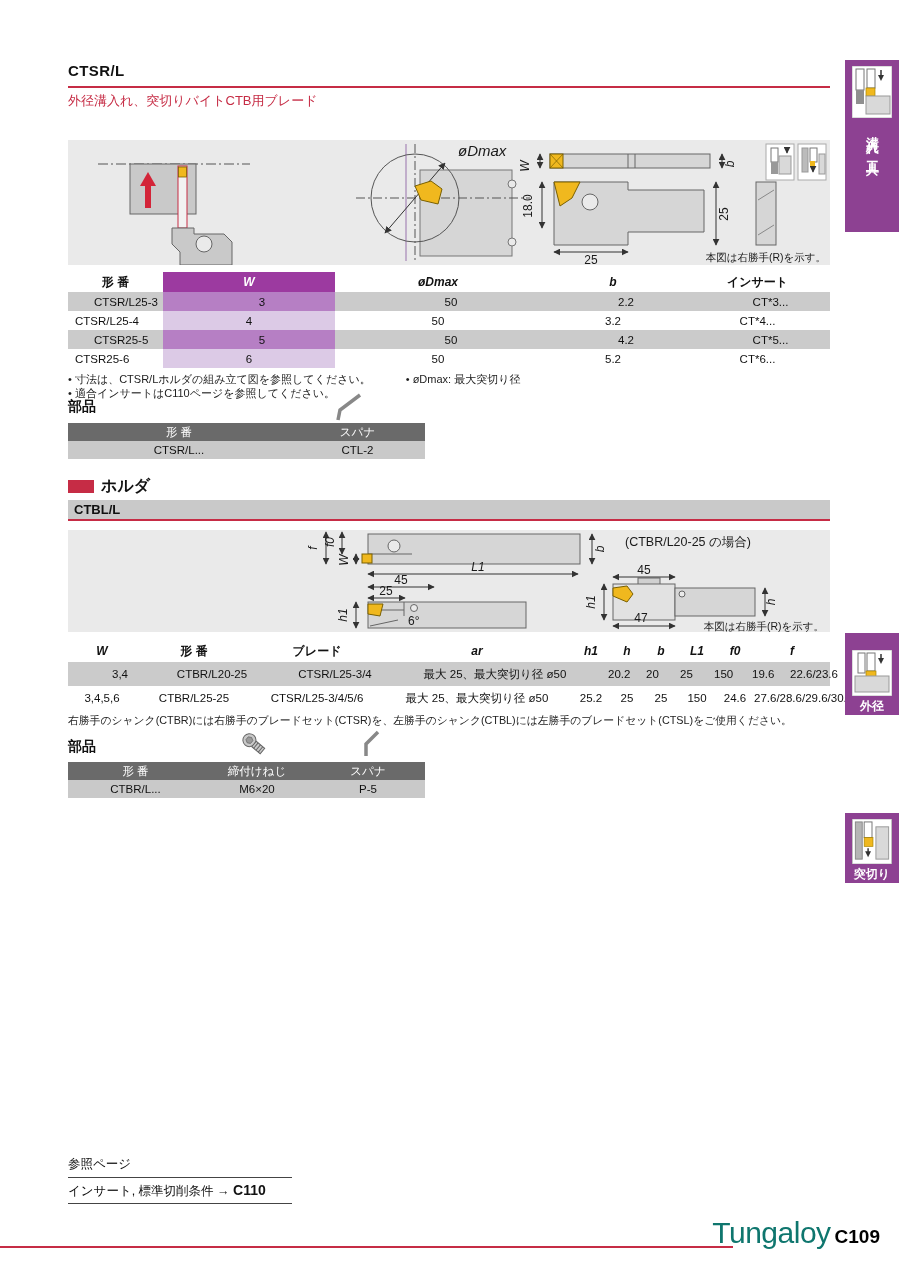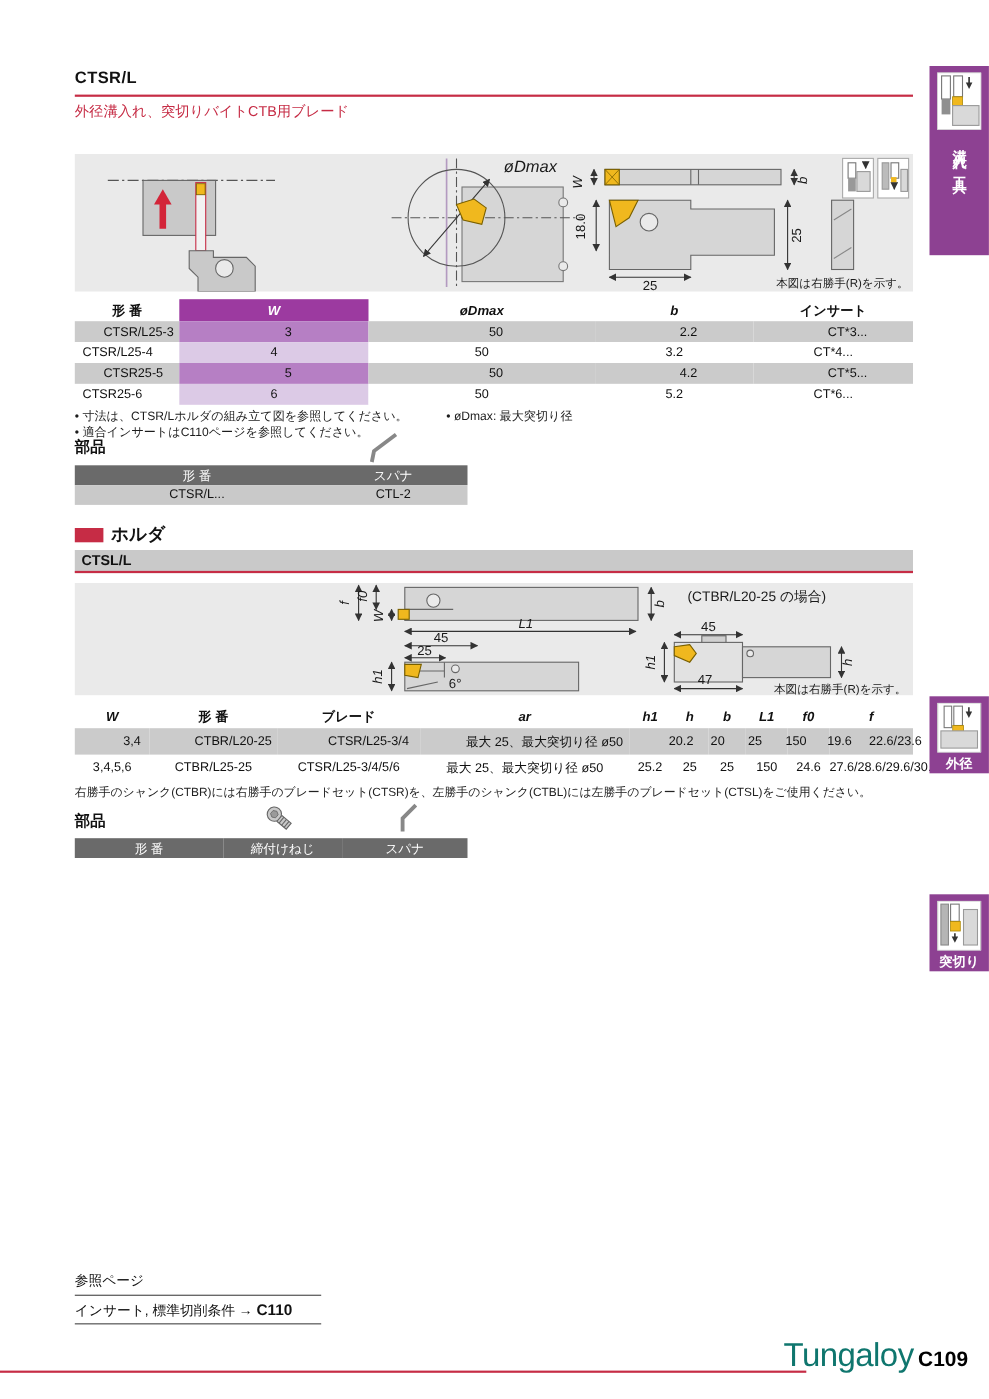--- a/index.html
+++ b/index.html
@@ -53,21 +53,21 @@
   .reference .r2 { padding:4px 0 3px 0; border-bottom:1px solid #444; }
   .reference b { font-size:14px; }
 
   .footer-rule { position:absolute; top:1246px; left:0; width:733px; height:2px; background:#c62c45; }
   .brand { position:absolute; top:1216px; right:19px; display:flex; align-items:baseline; }
   .brand .word { font-size:30px; color:#0f766e; letter-spacing:-.5px; }
   .brand .pg { font-size:19px; font-weight:bold; color:#000; margin-left:4px; }
 
   .side-tab { position:absolute; right:0; width:54px; background:#8d4192; color:#fff; display:flex; flex-direction:column; align-items:center; }
   .tab1 { top:60px; height:172px; }
-  .tab2 { top:633px; height:70px;justify-content:flex-end; }
+  .tab2 { top:633px; height:82px;justify-content:flex-end; }
   .tab3 { top:813px; height:70px; }
   .tab-iconbox { margin-top:6px; background:#fff; }
   .vtext { writing-mode:vertical-rl; font-size:13px; font-weight:bold; letter-spacing:3px; margin-top:8px; }
   .htext { font-size:12px; font-weight:bold; margin-top:2px; }
 
   svg text { fill:#1a1a1a; }
   .dim { font-size:12px; font-style:italic; }
   .num { font-size:12px; }
 </style>
 </head>
@@ -231,21 +231,21 @@
       <td>CTSR/L...</td>
       <td>CTL-2</td>
     </tr>
   </tbody>
     </table>
 
   <div class="holder-heading">
     <span class="red-swatch"></span>
     <span>ホルダ</span>
   </div>
-  <div class="ctbr-bar">CTSL/L</div>
+  <div class="ctbr-bar">CTBL/L</div>
 
   <div class="panel panel2">
     <svg width="762" height="102" viewBox="0 0 762 102">
       <defs>
         <marker id="ar2" viewBox="0 0 10 10" refX="9" refY="5" markerWidth="7" markerHeight="7" orient="auto-start-reverse">
           <path d="M0,0 L10,5 L0,10 z" fill="#333"></path>
         </marker>
       </defs>
       <g>
         <rect x="300" y="4" width="212" height="30" fill="#d6d6d6" stroke="#666"></rect>
@@ -370,20 +370,25 @@
         <col style="width:135px">
         <col style="width:108px">
         <col style="width:114px">
       </colgroup>
     <tbody>
         <tr>
       <th>形 番</th>
       <th>締付けねじ</th>
       <th>スパナ</th>
     </tr>
+    <tr>
+      <td>CTBR/L...</td>
+      <td>M6×20</td>
+      <td>P-5</td>
+    </tr>
   </tbody>
     </table>
 
   <div class="reference">
     <div class="r1">参照ページ</div>
     <div class="r2"><span>インサート, 標準切削条件 → </span><b>C110</b></div>
   </div>
 </div>
 
 <div class="side-tab tab1">

